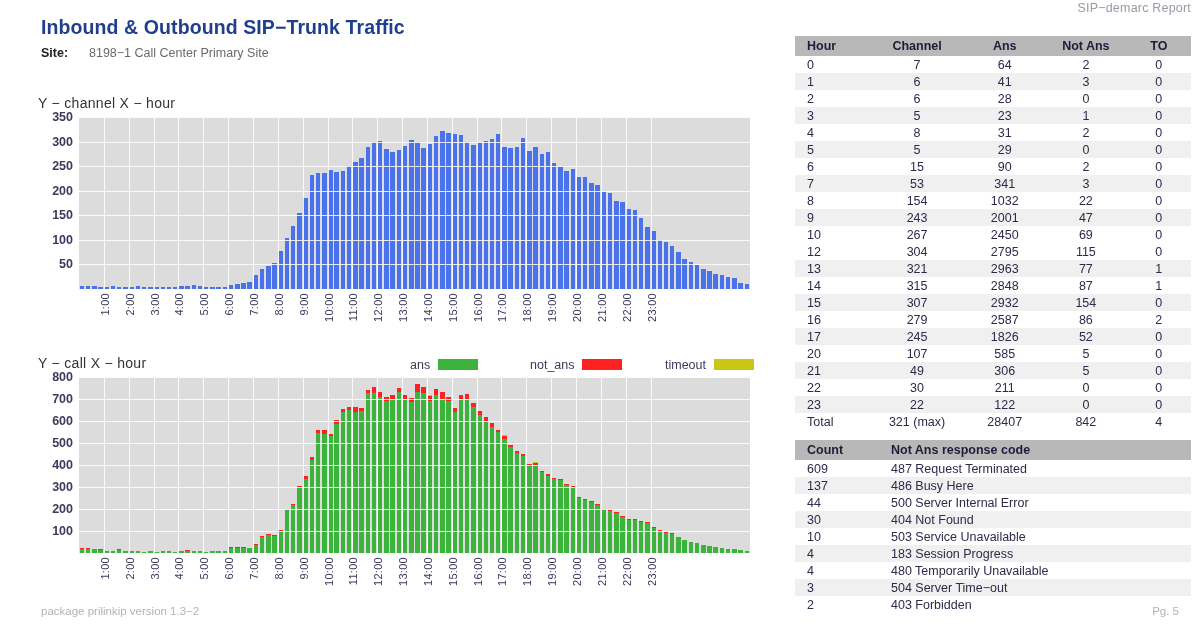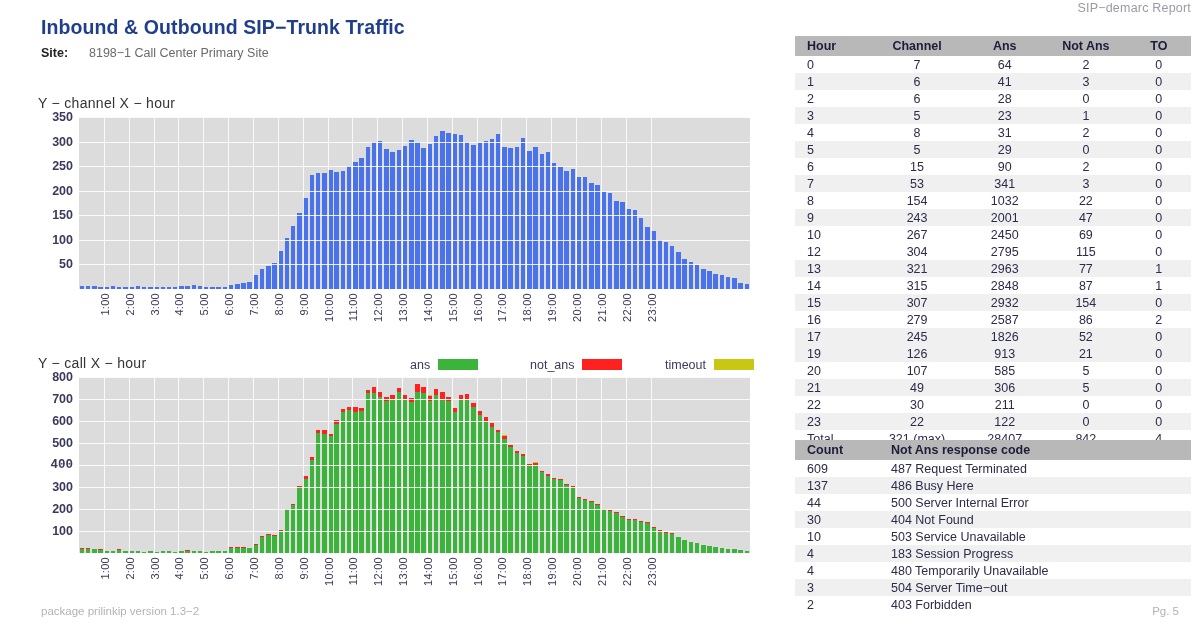--- a/index.html
+++ b/index.html
@@ -953,21 +953,21 @@
           <div class="seg" style="background: rgb(60, 180, 60); height: 2.2px; bottom: 0px;"></div>
         </div>
       </div>
   <div class="gridh" style="top: 154px;"></div>
       <div class="ylab" style="top: 154px;">100</div>
       <div class="gridh" style="top: 132px;"></div>
       <div class="ylab" style="top: 132px;">200</div>
       <div class="gridh" style="top: 110px;"></div>
       <div class="ylab" style="top: 110px;">300</div>
       <div class="gridh" style="top: 88px;"></div>
-      <div class="ylab" style="top: 88px; font-family: Liberation Mono, monospace;">400</div>
+      <div class="ylab" style="top: 88px;">400</div>
       <div class="gridh" style="top: 66px;"></div>
       <div class="ylab" style="top: 66px;">500</div>
       <div class="gridh" style="top: 44px;"></div>
       <div class="ylab" style="top: 44px;">600</div>
       <div class="gridh" style="top: 22px;"></div>
       <div class="ylab" style="top: 22px;">700</div>
       <div class="gridh" style="top: 0px;"></div>
       <div class="ylab" style="top: 0px; margin-left: 32px;">800</div>
       <div class="gridv" style="left: 24.8519px;"></div>
       <div class="xlab-holder" style="left: 19.8519px;">
@@ -1186,27 +1186,20 @@
           <td>86</td>
           <td>2</td>
         </tr>
         <tr class="alt">
           <td>17</td>
           <td>245</td>
           <td>1826</td>
           <td>52</td>
           <td>0</td>
         </tr>
-        <tr class="alt">
-          <td>19</td>
-          <td>126</td>
-          <td>913</td>
-          <td>21</td>
-          <td>0</td>
-        </tr>
         <tr>
           <td>20</td>
           <td>107</td>
           <td>585</td>
           <td>5</td>
           <td>0</td>
         </tr>
         <tr class="alt">
           <td>21</td>
           <td>49</td>

